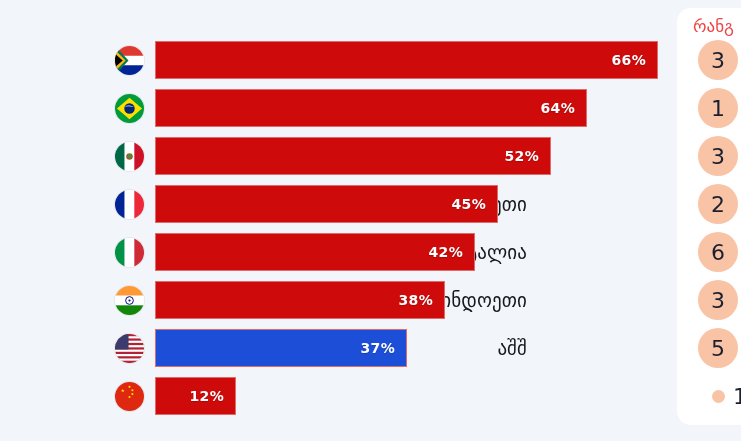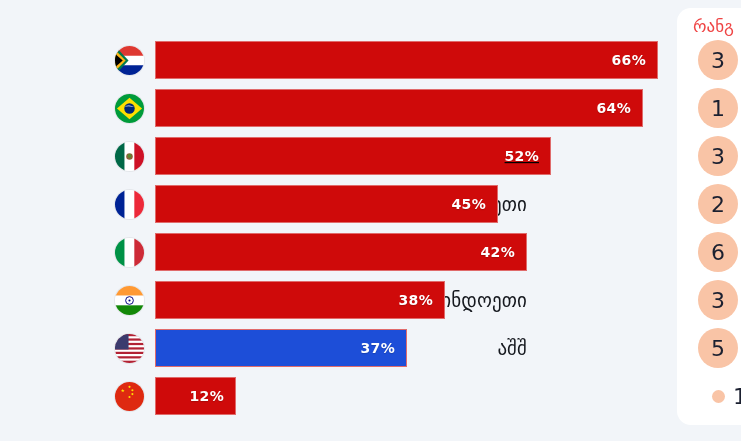--- a/index.html
+++ b/index.html
@@ -148,36 +148,36 @@
       <div class="row" style="top: 89px;">
         <div class="row-label">ბრაზილია</div>
         <div class="flag">
           <svg viewBox="0 0 30 30">
             <rect width="30" height="30" fill="#009b3a"></rect>
             <path d="M15 4 L28 15 L15 26 L2 15 Z" fill="#fedf00"></path>
             <circle cx="15" cy="15" r="5.4" fill="#002776"></circle>
             <path d="M9.8 13 Q15 10.6 20.2 13.6 Q15 12 9.8 13Z" fill="#fff"></path>
           </svg>
         </div>
-        <div class="bar" style="width: 488px; background: rgb(207, 10, 10); padding-left: 11px;">
+        <div class="bar" style="width: 432px; background: rgb(207, 10, 10); padding-left: 11px;">
           <span class="bar-value">64%</span>
         </div>
       </div>
       <div class="row" style="top: 137px;">
         <div class="row-label">მექსიკა</div>
         <div class="flag">
           <svg viewBox="0 0 30 30">
             <rect width="10" height="30" fill="#006847"></rect>
             <rect x="10" width="10" height="30" fill="#fff"></rect>
             <rect x="20" width="10" height="30" fill="#ce1126"></rect>
             <circle cx="15" cy="15" r="3.4" fill="#8c6239"></circle>
             <circle cx="15" cy="14.4" r="2" fill="#5c8a2f"></circle>
           </svg>
         </div>
-        <div class="bar" style="width: 396px; background: rgb(207, 10, 10); text-decoration: underline;">
+        <div class="bar" style="width: 396px; background: rgb(207, 10, 10);">
           <span class="bar-value">52%</span>
         </div>
       </div>
       <div class="row" style="top: 185px;">
         <div class="row-label">აფრანგეთი</div>
         <div class="flag">
           <svg viewBox="0 0 30 30">
             <rect width="10" height="30" fill="#002395"></rect>
             <rect x="10" width="10" height="30" fill="#fff"></rect>
             <rect x="20" width="10" height="30" fill="#ed2939"></rect>
@@ -189,21 +189,21 @@
       </div>
       <div class="row" style="top: 233px;">
         <div class="row-label">იტალია</div>
         <div class="flag">
           <svg viewBox="0 0 30 30">
             <rect width="10" height="30" fill="#009246"></rect>
             <rect x="10" width="10" height="30" fill="#fff"></rect>
             <rect x="20" width="10" height="30" fill="#ce2b37"></rect>
           </svg>
         </div>
-        <div class="bar" style="width: 372px; background: rgb(207, 10, 10);">
+        <div class="bar" style="width: 320px; background: rgb(207, 10, 10);">
           <span class="bar-value">42%</span>
         </div>
       </div>
       <div class="row" style="top: 281px;">
         <div class="row-label">ინდოეთი</div>
         <div class="flag">
           <svg viewBox="0 0 30 30">
             <rect width="30" height="10" fill="#ff9933"></rect>
             <rect y="10" width="30" height="10" fill="#fff"></rect>
             <rect y="20" width="30" height="10" fill="#138808"></rect>

